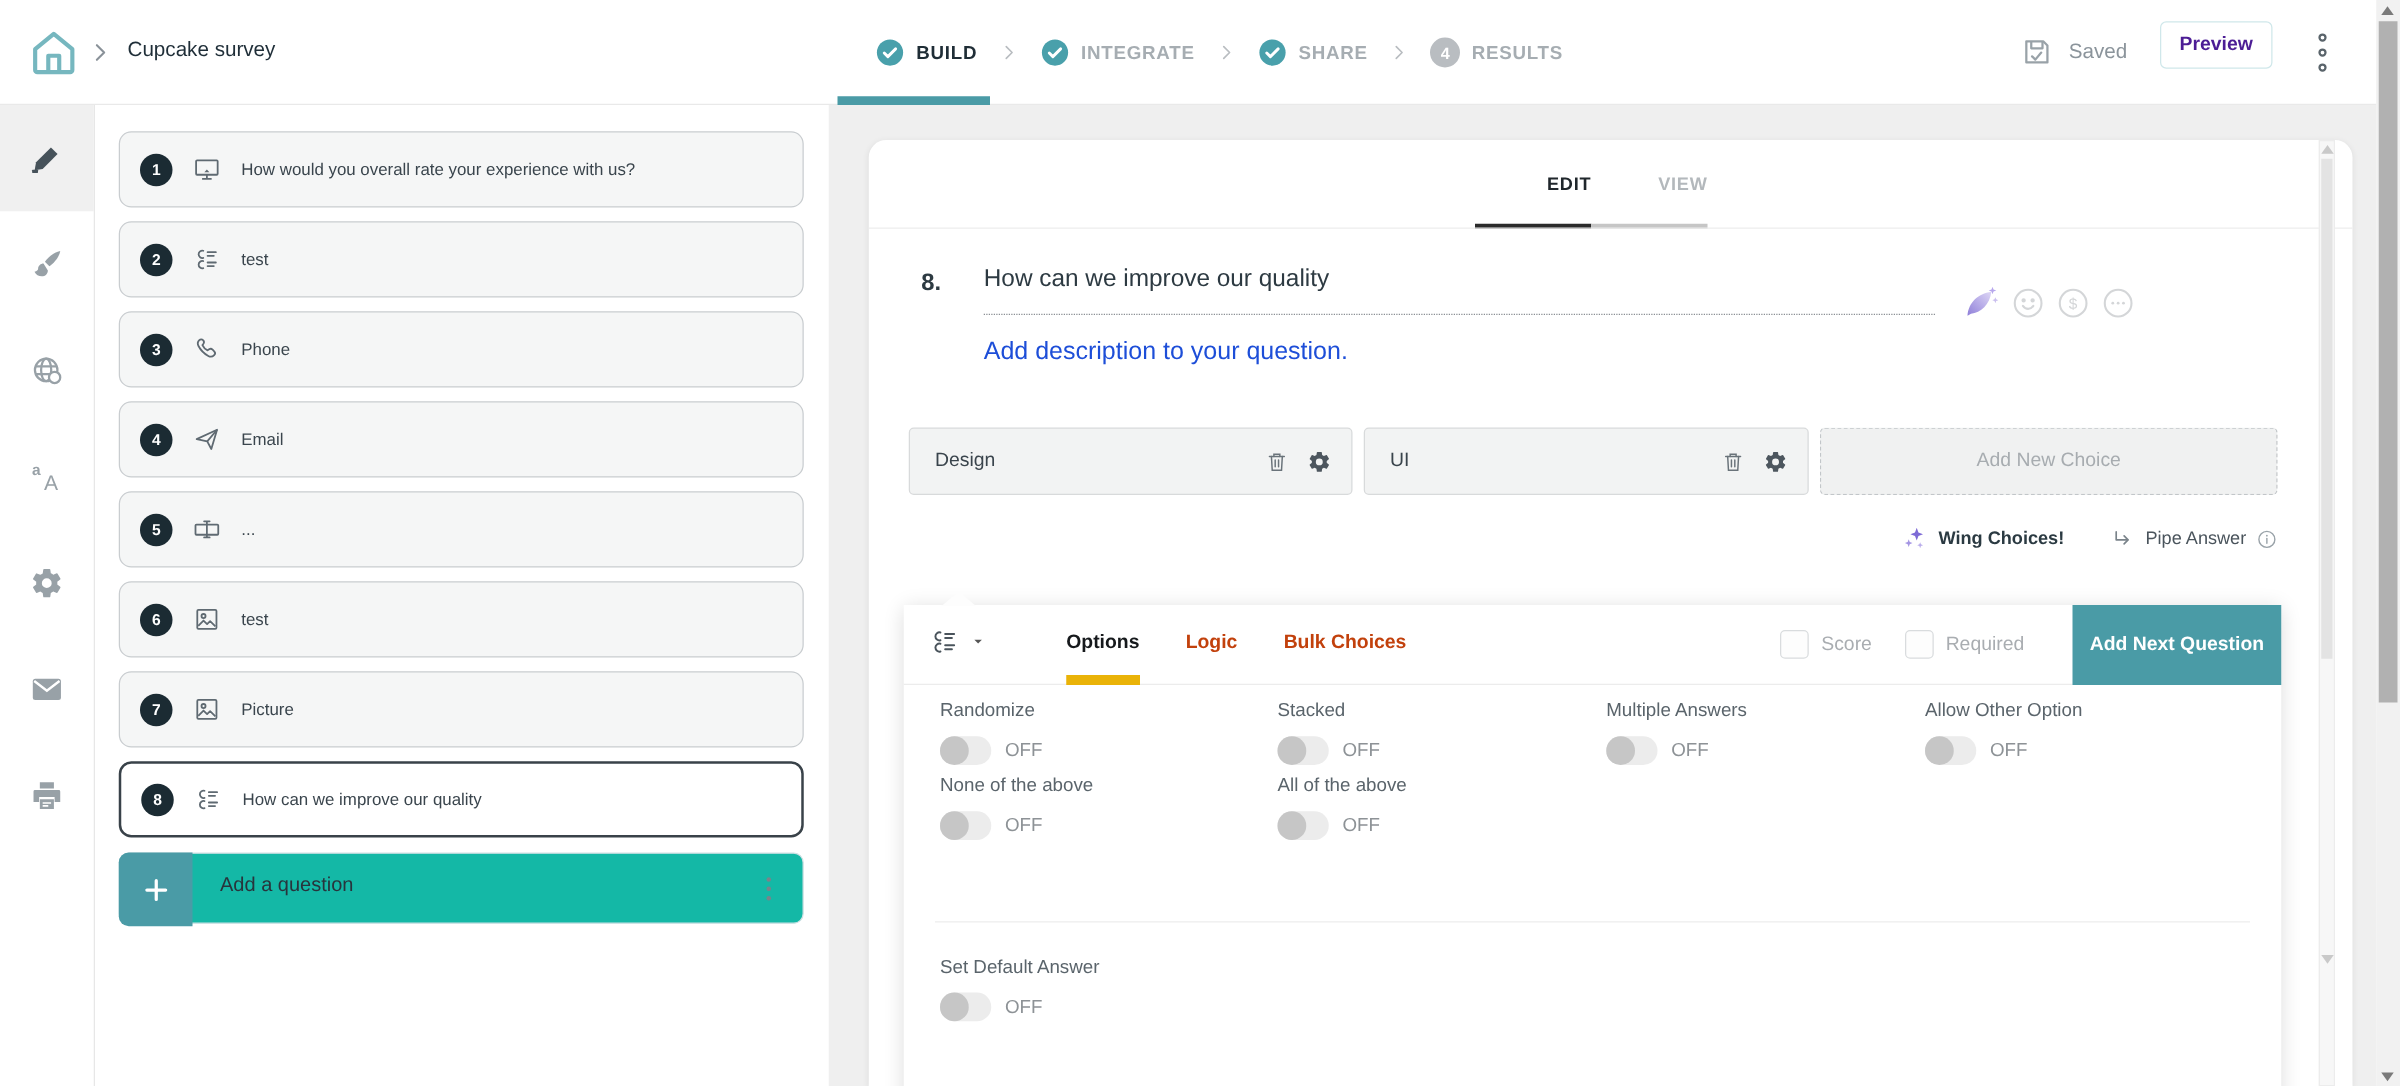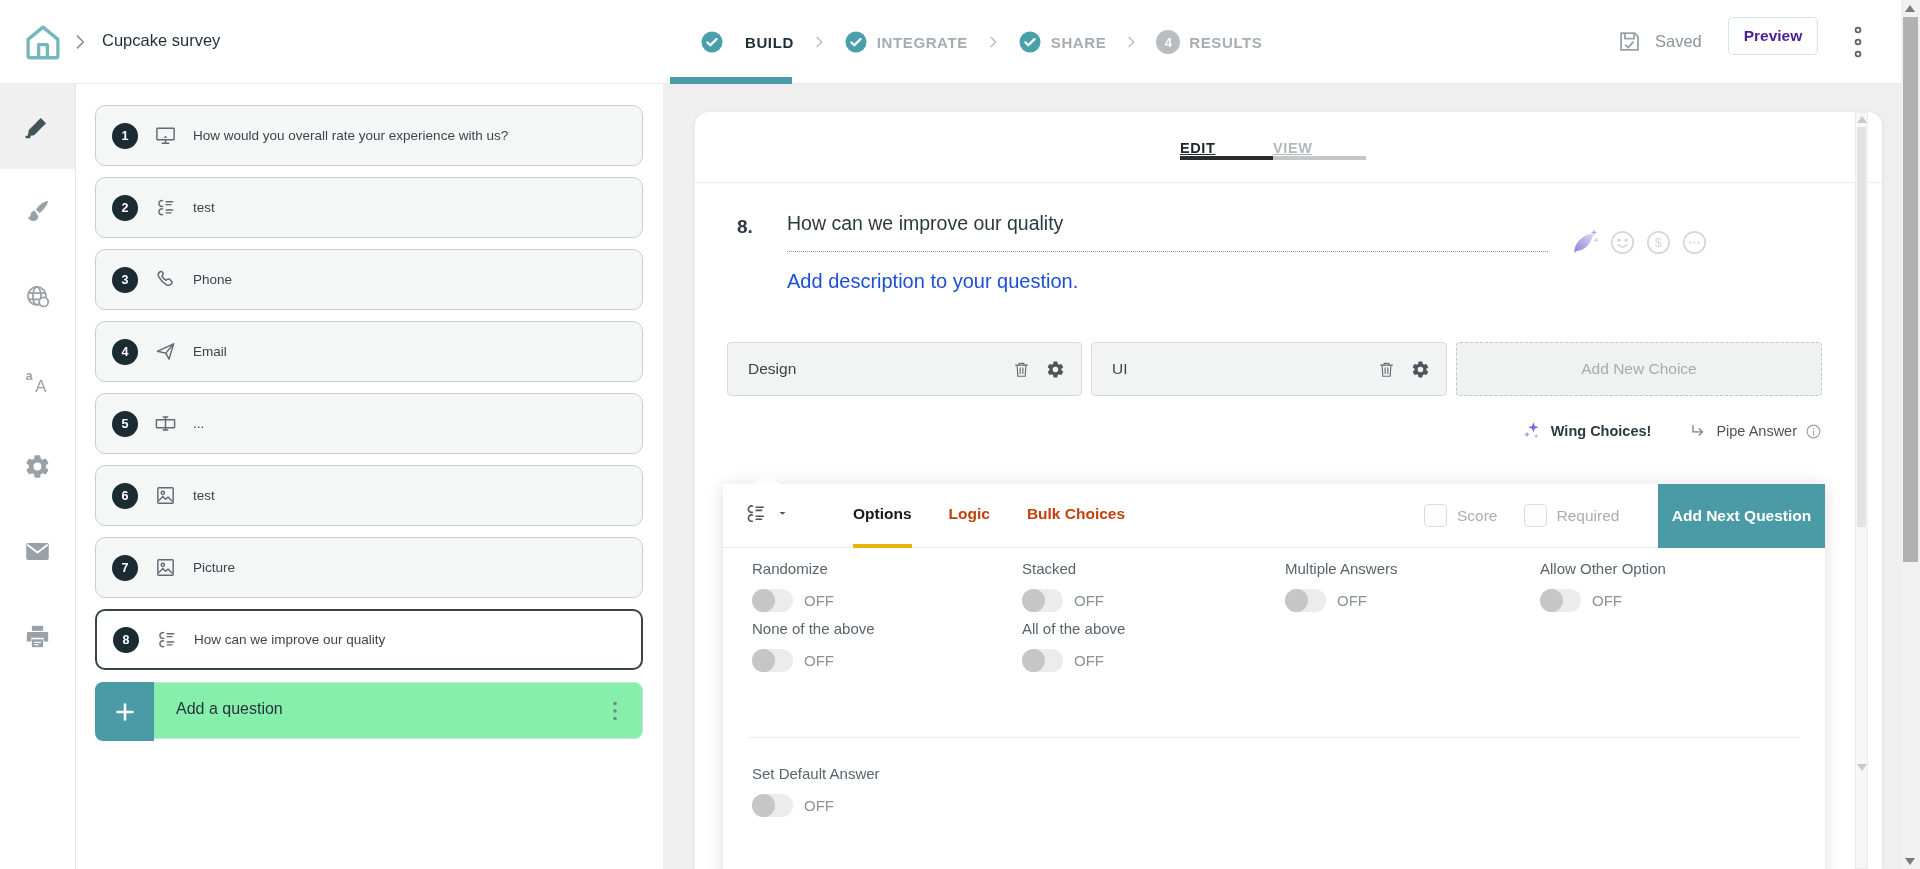--- a/index.html
+++ b/index.html
@@ -12,21 +12,21 @@
   
   .topbar { position:absolute; left:0; top:0; width:1901px; height:84px; background:#fff; border-bottom:1px solid #e9e9e9; z-index:5; }
   .home-btn { position:absolute; left:22px; top:21px; width:42px; height:42px; color:#76b7bf; }
   .crumb-chev { position:absolute; left:70px; top:32px; width:20px; height:20px; color:#8a9299; }
   .survey-title { position:absolute; left:102px; top:31px; font-size:16.5px; color:#1f2e38; }
   .steps { position:absolute; left:700px; top:0; height:84px; display:flex; align-items:center; gap:17px; }
   .step { display:flex; align-items:center; gap:9px; }
   .step-badge { width:24px; height:24px; color:#49a0ab; }
   .step-badge.num { background:#b9bdc1; color:#fff; border-radius:50%; font-size:13px; font-weight:bold; }
   .step-label { font-size:15px; font-weight:bold; letter-spacing:.6px; color:#a6adb2; }
-  .step.current .step-label { color:#1f2d36;margin-left:12px; }
+  .step.current .step-label { color:#1f2d36; }
   .step-chev { width:16px; height:16px; color:#b9bdc1; }
   .build-underline { position:absolute; left:670px; top:77px; width:122px; height:7px; background:#4a9ba6; }
   .saved-wrap { position:absolute; left:1616px; top:28px; display:flex; align-items:center; gap:12px; color:#8b949b; }
   .save-ic { width:27px; height:27px; color:#99a2a8; }
   .saved-text { font-size:16.5px; color:#8b949b;text-align:right; }
   .preview-btn { position:absolute; left:1728px; top:17px; width:90px; height:38px; background:#fff; border:1px solid #cfe7ea; border-radius:5px; color:#4c1d95; font-size:15.5px; font-weight:bold; display:flex; align-items:center; justify-content:center; }
   .kebab-btn { position:absolute; left:1846px; top:24px; width:24px; height:36px; color:#5a646b; }
 
   
   .rail { position:absolute; left:0; top:84px; width:76px; height:785px; background:#fff; border-right:1px solid #e7e7e7; z-index:4; }
@@ -34,34 +34,34 @@
   .rail-item .icon { width:27px; height:27px; }
   .rail-item.active { background:#f0f0f0; color:#46525a; }
 
   
   .qpanel { position:absolute; left:76px; top:84px; width:587px; height:785px; background:#fff; padding-top:21px; overflow:hidden; }
   .qcard { position:relative; margin:0 0 11px 19px; width:548px; height:61px; background:#f5f6f6; border:1px solid #c9cdd0; border-radius:10px; display:flex; align-items:center; }
   .qcard.active { background:#fff; border:2px solid #394249; }
   .qnum { position:absolute; left:16px; width:26px; height:26px; background:#1b2b33; color:#fff; border-radius:50%; font-size:12.5px; font-weight:bold; display:flex; align-items:center; justify-content:center; }
   .qicon { position:absolute; left:58px; width:23px; height:23px; color:#5f6a72; }
   .qlabel { position:absolute; left:97px; right:14px; font-size:13.5px; color:#3a454d; white-space:nowrap; overflow:hidden; }
-  .addq { position:relative; margin:12px 16px 0 19px; width:548px; height:57px; background:#86efac; border:1px solid #cfe0e3; border-radius:8px; }
+  .addq { position:relative; margin:12px 16px 0 19px; width:548px; height:57px; background:#14b8a6; border:1px solid #cfe0e3; border-radius:8px; }
   .addq-plus { position:absolute; left:-1px; top:-1px; width:59px; height:59px; background:#4a9ba6; border-radius:8px 0 0 8px; display:flex; align-items:center; justify-content:center; }
   .addq-plus .icon { width:24px; height:24px; color:#fff; }
   .addq-label { position:absolute; left:80px; top:17px; font-size:16px; color:#28343c; }
   .addq-kebab { position:absolute; left:512px; top:17px; width:14px; height:22px; color:#7a838a; }
   .thankyou { position:relative; margin:10px 0 0 19px; width:548px; height:57px; background:#f0f1f1; border:1px solid #c9cdd0; border-radius:10px; }
   .ty-emoji { position:absolute; left:22px; top:13px; width:31px; height:31px; }
   .ty-label { position:absolute; left:65px; top:20px; font-size:13px; color:#3a454d; }
 
   
   .main { position:absolute; left:663px; top:84px; width:1238px; height:785px; background:#efefef; }
   .card { position:absolute; left:32px; top:28px; width:1187px; height:757px; background:#fff; border-radius:14px 14px 0 0; box-shadow:0 1px 5px rgba(0,0,0,.07); }
   .ev-tabs { position:absolute; left:485px; top:28px; display:flex; }
-  .ev-tab { width:93px; text-align:left; font-size:14.5px; font-weight:bold; letter-spacing:.6px; border-bottom:4px solid #c6c6c6; color:#b3b8bc;text-decoration:underline; }
+  .ev-tab { width:93px; text-align:right; font-size:14.5px; font-weight:bold; letter-spacing:.6px; padding-bottom:23px; border-bottom:4px solid #c6c6c6; color:#b3b8bc; }
   .ev-tab.active { color:#20272c; border-bottom-color:#2b2b2b; }
   .card-divider { position:absolute; left:0; top:70px; width:100%; height:1px; background:#ededed; }
   .qno { position:absolute; left:42px; top:104px; font-size:19px; font-weight:bold; color:#2d3a42; }
   .qtitle { position:absolute; left:92px; top:100px; width:761px; font-size:19.5px; color:#2d3a42; padding-bottom:16px; border-bottom:1px dotted #8a8f94; }
   .title-tools { position:absolute; left:873px; top:114px; display:flex; align-items:center; gap:9px; }
   .tool-feather { width:32px; height:32px; }
   .tool-circ { width:27px; height:27px; color:#d4d6d8; }
   .qdesc { position:absolute; left:92px; top:158px; font-size:20px; color:#1d4ed8; }
   .choices { position:absolute; left:32px; top:230px; display:flex; gap:9px; }
   .choice { width:355px; height:54px; background:#f2f3f3; border:1px solid #d8dadb; border-radius:4px; display:flex; align-items:center; padding:0 16px 0 20px; }
@@ -78,21 +78,21 @@
 
   
   .opanel { position:absolute; left:28px; top:372px; width:1102px; height:420px; background:#fff; box-shadow:0 2px 16px rgba(0,0,0,.14); }
   .opanel-pointer { position:absolute; left:30px; top:-11px; width:0; height:0; border-left:14px solid transparent; border-right:14px solid transparent; border-bottom:12px solid #fdfdfd; }
   .ohead { position:absolute; left:0; top:0; width:100%; height:64px; border-bottom:1px solid #ececec; }
   .otype { position:absolute; left:20px; top:17px; display:flex; align-items:center; gap:8px; color:#4a545c; }
   .otype .ticon { width:25px; height:25px; }
   .otype .caret { width:13px; height:13px; color:#555; }
   .otabs { position:absolute; left:130px; top:0; height:64px; display:flex; gap:37px; }
   .otab { font-size:15.5px; font-weight:bold; color:#c2410c; padding-top:21px; height:64px; }
-  .otab.active { color:#16191c; border-bottom:4px solid #eab308; }
+  .otab.active { color:#16191c; border-bottom:8px solid #eab308; }
   .ohead-checks { position:absolute; left:701px; top:20px; display:flex; gap:26px; }
   .chk { display:flex; align-items:center; gap:10px; }
   .chk-box { width:23px; height:23px; border:1px solid #d9dcde; border-radius:4px; background:#fdfdfd; }
   .chk-label { font-size:15.5px; color:#a9adb1; }
   .add-next { position:absolute; right:0; top:0; width:167px; height:64px; background:#4a9ba6; color:#fff; font-size:15.5px; font-weight:bold; display:flex; align-items:center; justify-content:center; }
   .tgrid { position:absolute; left:29px; top:76px; width:1050px; display:grid; grid-template-columns:270px 263px 255px auto; row-gap:8px; }
   .tcell { display:flex; flex-direction:column; gap:12px; }
   .tlabel { font-size:15px; color:#5a646b; }
   .tswitch { display:flex; align-items:center; gap:11px; }
   .track { width:41px; height:23px; background:#ececec; border-radius:12px; position:relative; }

